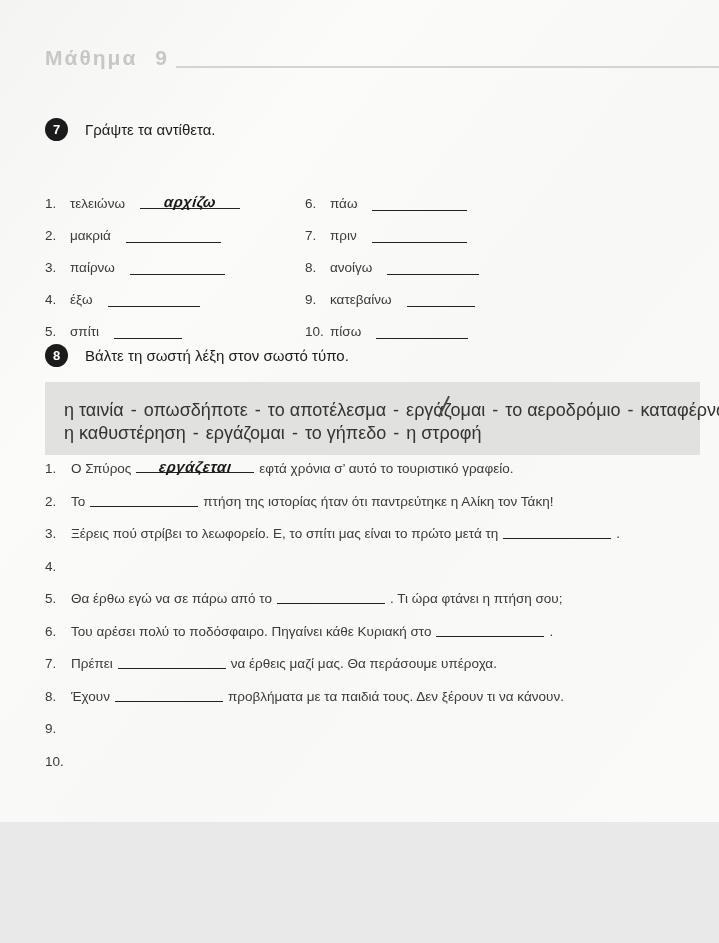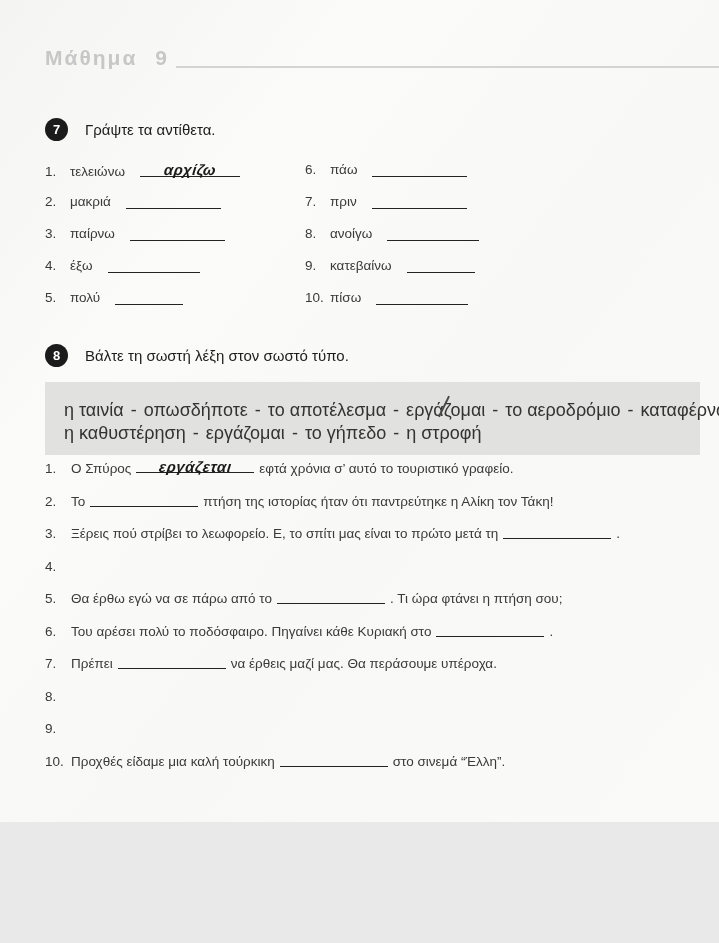--- a/index.html
+++ b/index.html
@@ -40,21 +40,21 @@
   }
   .ex-title { font-size: 15px; font-weight: normal; color: #1d1d1d; }
 
   
   .ex7-items { position: absolute; left: 45px; top: 162px; width: 640px; display: flex; }
   .ex7-col { display: flex; flex-direction: column; }
   .ex7-col-1 { width: 260px; }
   .ex7-col-2 { flex: 1; }
   .ex7-item { display: flex; align-items: baseline; height: 18px; margin-bottom: 14px; font-size: 13.5px; white-space: nowrap; }
   .ex7-item .num { display: inline-block; min-width: 25px; }
-  .ex7-item .word { margin-right: 10px; }
+  .ex7-item .word { margin-right: 10px; margin-top: 34px; }
 
   .blank {
     display: inline-block;
     border-bottom: 1.6px solid #232323;
     height: 15px;
     margin: 0 5px;
     text-align: center;
     vertical-align: baseline;
   }
   .w100 { width: 100px; } .w95 { width: 95px; } .w92 { width: 92px; } .w68 { width: 68px; }
@@ -126,21 +126,21 @@
         <span class="word">παίρνω</span>
         <span class="blank w95"><span class="hand"></span></span>
       </div>
       <div class="ex7-item">
         <span class="num">4.</span>
         <span class="word">έξω</span>
         <span class="blank w92"><span class="hand"></span></span>
       </div>
       <div class="ex7-item">
         <span class="num">5.</span>
-        <span class="word">πολύ</span>
+        <span class="word">σπίτι</span>
         <span class="blank w68"><span class="hand"></span></span>
       </div>
     </div>
     <div class="ex7-col ex7-col-2">
       <div class="ex7-item">
         <span class="num">6.</span>
         <span class="word">πάω</span>
         <span class="blank w95"><span class="hand"></span></span>
       </div>
       <div class="ex7-item">
@@ -203,25 +203,25 @@
     <div class="sentence">
       <span class="num">6.</span>
       <span><span>Του αρέσει πολύ το ποδόσφαιρο. Πηγαίνει κάθε Κυριακή στο</span><span class="blank w108"><span class="hand"></span></span><span>.</span></span>
     </div>
     <div class="sentence">
       <span class="num">7.</span>
       <span><span>Πρέπει</span><span class="blank w108"><span class="hand"></span></span><span>να έρθεις μαζί μας. Θα περάσουμε υπέροχα.</span></span>
     </div>
     <div class="sentence">
       <span class="num">8.</span>
+      <span><span>Έχουν</span><span class="blank w108"><span class="hand"></span></span><span>προβλήματα με τα παιδιά τους. Δεν ξέρουν τι να κάνουν.</span></span>
     </div>
     <div class="sentence">
       <span class="num">9.</span>
     </div>
     <div class="sentence">
       <span class="num">10.</span>
-      <span><span>Προχθές είδαμε μια καλή τούρκικη</span><span class="blank w108"><span class="hand"></span></span><span>στο σινεμά “Έλλη”.</span></span>
     </div>
   </div>
 
   <div class="page-number">34</div>
 
 </div>
 
 </body></html>

